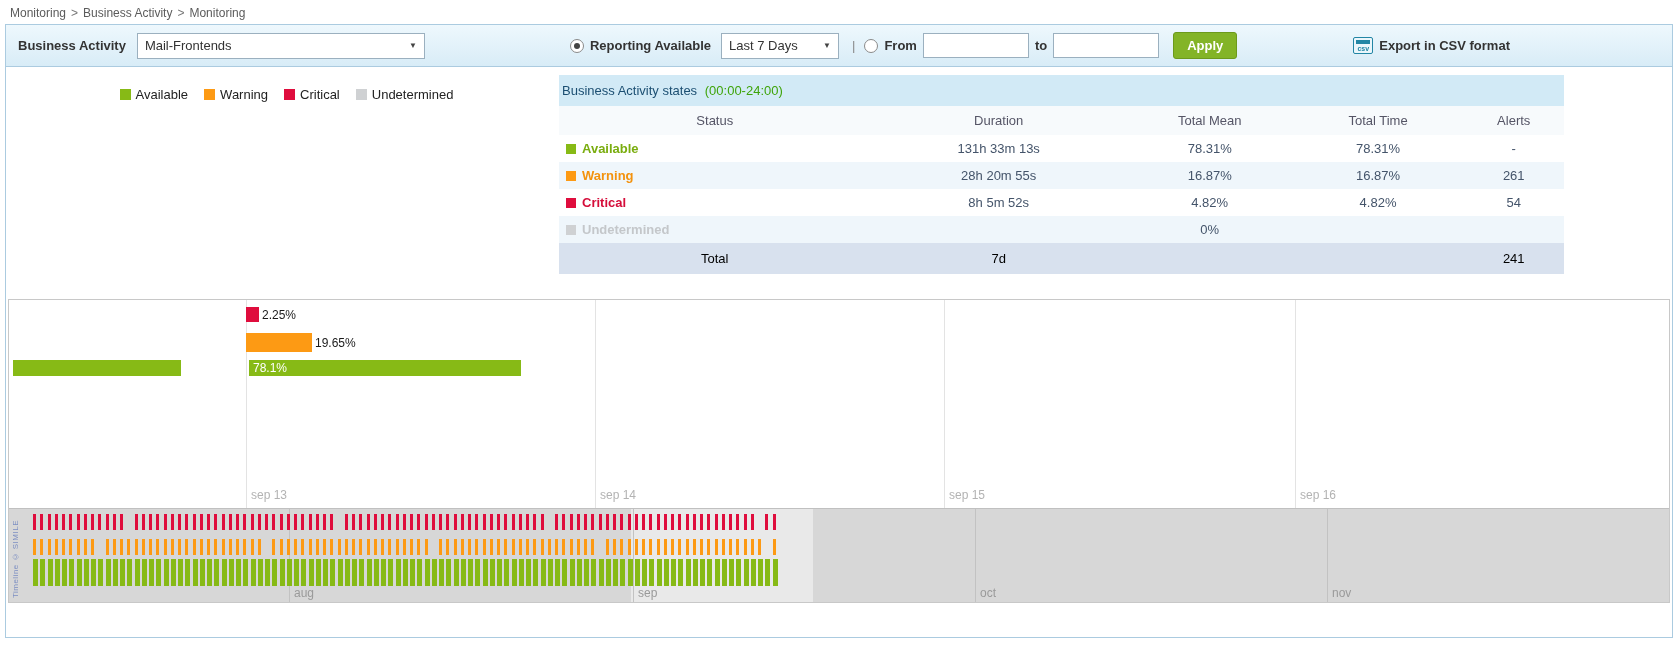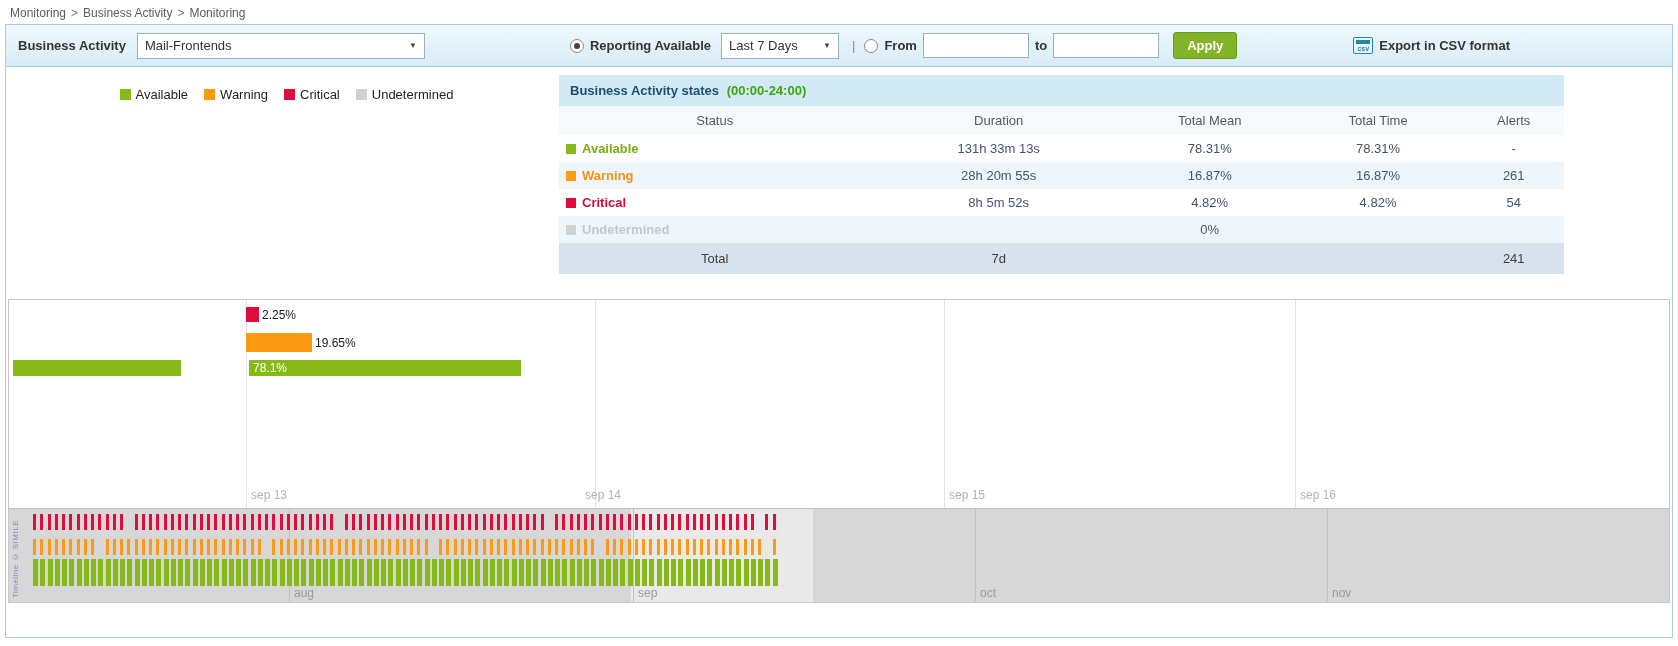--- a/index.html
+++ b/index.html
@@ -30,29 +30,29 @@
   
   .content{display:flex;padding:8px 0 4px 8px;height:228px}
   .pie-panel{width:545px;flex:none}
   .pie-wrap{position:relative;height:178px}
   .pie{position:absolute;left:191px;top:6px;width:162px;height:162px;border-radius:50%}
   .pie-label{position:absolute;font-size:13px;color:#1a1a1a}
   .legend{display:flex;justify-content:center;gap:16px;margin-top:12px;color:#222}
   .legend-item{display:flex;align-items:center;gap:5px}
   .legend .sq{width:11px;height:11px;display:inline-block}
   .table-panel{width:1005px;flex:none}
-  .table-title{background:#d2eaf6;padding:8px 11px;font-weight:bold;color:#1c4f72}
+  .table-title{background:#d2eaf6;padding:8px 3px;font-weight:normal;color:#1c4f72}
   .table-title .range{color:#3fa40a;margin-left:4px}
   table.states{width:100%;border-collapse:collapse;font-size:13px}
   .states th{font-weight:normal;color:#556;padding:7px 4px;background:#f7fafc;text-align:center}
   .states td{padding:6px 4px;text-align:center;color:#44546a}
   .states tr.even td{background:#eff6fb}
   .states td.status-cell{text-align:left;padding-left:7px;font-weight:bold}
   .status-sq{display:inline-block;width:10px;height:10px;margin-right:6px;vertical-align:-1px}
-  .states tr.total td{background:#d8e1ee;color:#404040;padding:8px 4px}
+  .states tr.total td{background:#d8e1ee;color:#000000;padding:8px 4px}
 
   
   .timeline{position:relative;margin:4px 2px 0;border:1px solid #c8c8c8;height:304px;background:#fff;overflow:hidden}
   .tl-main{position:absolute;left:0;top:0;right:0;height:208px;cursor:move}
   .tl-grid{position:absolute;top:0;bottom:0;width:1px;background:#e3e3e3}
   .tl-day{position:absolute;bottom:6px;font-size:12px;color:#b3b3b3}
   .tl-bar{position:absolute}
   .tl-bar-label{position:absolute;font-size:12px;color:#1a1a1a;line-height:12px;white-space:nowrap}
   .tl-bar-label.inside{color:#fff}
   .tl-ov{position:absolute;left:0;top:208px;right:0;height:95px;background:#d7d7d7;border-top:1px solid #c0c0c0;cursor:move}
@@ -186,21 +186,21 @@
         </tfoot>
       </table>
     </div>
   </div>
 
   <div class="timeline">
     <div class="tl-main" id="tl-main">
         <div class="tl-grid" style="left: 237px;"></div>
         <div class="tl-day" style="left: 242px;">sep 13</div>
         <div class="tl-grid" style="left: 586px;"></div>
-        <div class="tl-day" style="left: 576px; text-align: right;">sep 14</div>
+        <div class="tl-day" style="left: 591px; text-align: right;">sep 14</div>
         <div class="tl-grid" style="left: 935px;"></div>
         <div class="tl-day" style="left: 940px;">sep 15</div>
         <div class="tl-grid" style="left: 1286px;"></div>
         <div class="tl-day" style="left: 1291px;">sep 16</div>
         <div class="tl-bar" style="left: 237px; top: 7px; width: 13px; height: 15px; background: rgb(223, 13, 61);"></div>
         <div class="tl-bar-label" style="top: 8.5px; left: 253px;">2.25%</div>
         <div class="tl-bar" style="left: 237px; top: 33px; width: 66px; height: 19px; background: rgb(253, 154, 20);"></div>
         <div class="tl-bar-label" style="top: 36.5px; left: 306px;">19.65%</div>
         <div class="tl-bar" style="left: 4px; top: 60px; width: 168px; height: 16px; background: rgb(135, 186, 22);"></div>
         <div class="tl-bar" style="left: 240px; top: 60px; width: 272px; height: 16px; background: rgb(135, 186, 22);"></div>

